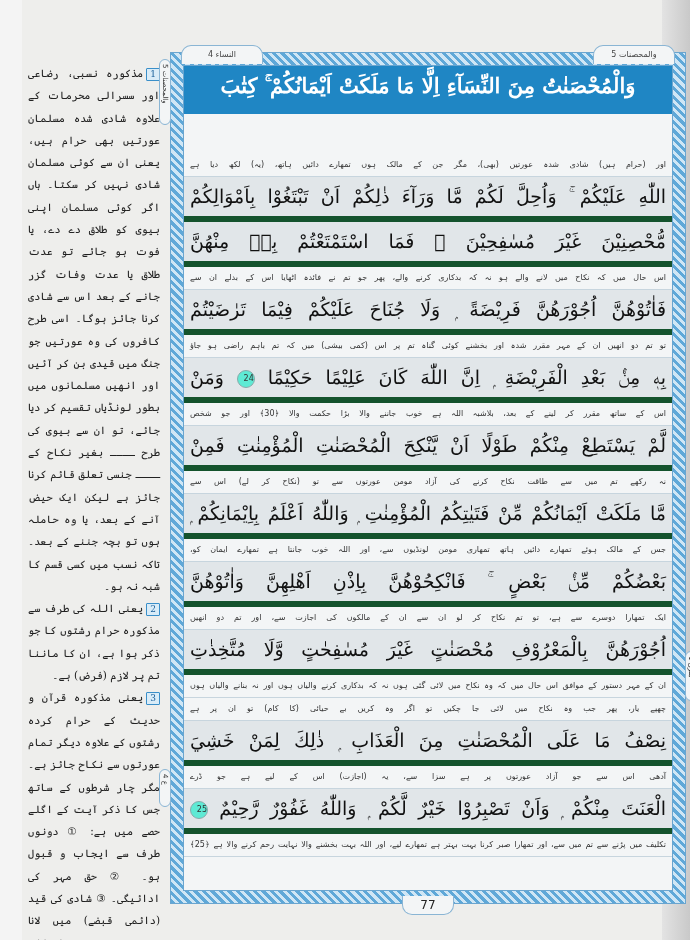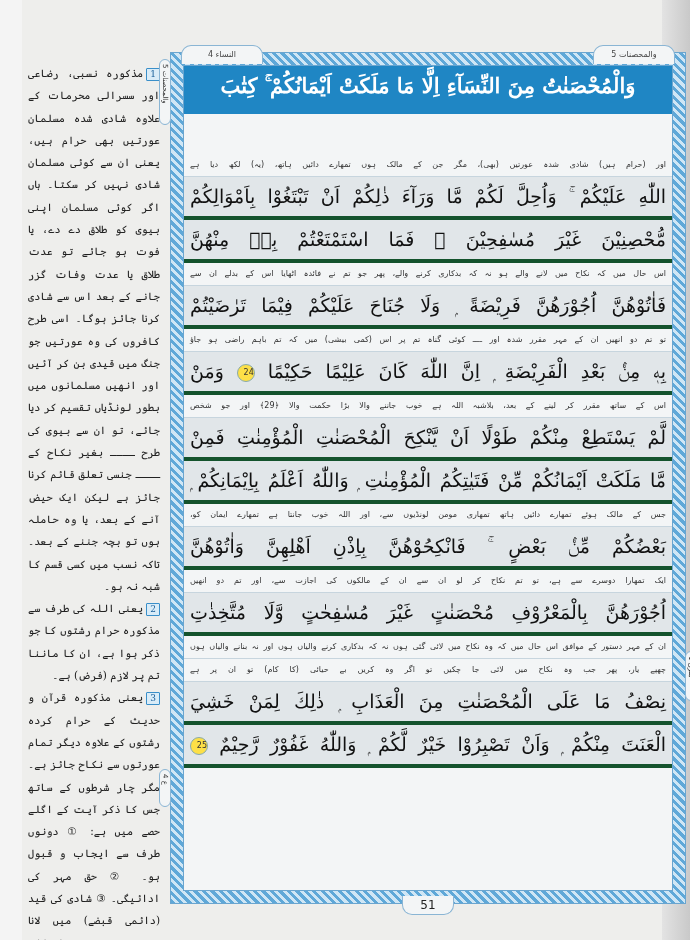--- a/index.html
+++ b/index.html
@@ -24,22 +24,22 @@
   .tab-left{left:10px;width:80px;}
   .tab-right{right:10px;width:80px;}
 
   .banner{position:absolute;left:0;right:0;top:0;height:48px;background:#1f86c4;color:#fff;direction:rtl;
     text-align:center;font-family:"DejaVu Serif",serif;font-size:21px;line-height:40px;font-weight:bold;white-space:nowrap;overflow:hidden;}
 
   .rows{position:absolute;left:0;right:0;top:40px;margin-top:48px;}
   .trans{height:22px;line-height:22px;direction:rtl;text-align:justify;text-align-last:justify;font-size:8px;color:#333;padding:0 6px;white-space:nowrap;overflow:hidden;
     background:#f3f5f6;border-bottom:1px solid #c7d5de;}
   .ayah{height:39px;line-height:39px;direction:rtl;text-align:justify;text-align-last:justify;font-family:"DejaVu Serif",serif;font-size:19px;color:#111;padding:0 6px;white-space:nowrap;overflow:hidden;
-    background:#e1e6e9;border-bottom:4px solid #14532d;}
-  .ayah-marker{display:inline-block;width:16px;height:16px;border:1px solid #8aa;border-radius:50%;font-size:8px;line-height:16px;text-align:center;background:#fde047;color:#333;vertical-align:middle;font-family:"DejaVu Sans",sans-serif;}
+    background:#e1e6e9;border-bottom:6px solid #14532d;}
+  .ayah-marker{display:inline-block;width:16px;height:16px;border:1px solid #8aa;border-radius:50%;font-size:8px;line-height:16px;text-align:center;background:#5eead4;color:#333;vertical-align:middle;font-family:"DejaVu Sans",sans-serif;}
 
   .side-label{position:absolute;font-size:7px;color:#333;writing-mode:vertical-rl;background:#f3f5f6;border:1px solid #8ab5d4;border-radius:8px;padding:4px 1px;}
   .side-left-top{left:-12px;top:6px;height:56px;}
   .side-right-bottom{right:-12px;top:598px;height:40px;}
   .side-left-bottom{left:-12px;top:716px;height:28px;}
 
   .page-number{position:absolute;left:50%;bottom:-12px;transform:translateX(-50%);width:50px;height:18px;background:#f3f5f6;border:1px solid #8ab5d4;border-top:none;border-radius:0 0 10px 10px;
     text-align:center;font-size:12px;line-height:18px;color:#222;}
 </style>
 </head>
@@ -63,37 +63,40 @@
   <div class="side-label side-left-bottom">ع 4</div>
 
   <div class="frame-inner">
     <div class="banner">وَالْمُحْصَنٰتُ مِنَ النِّسَآءِ اِلَّا مَا مَلَكَتْ اَيْمَانُكُمْ ۚ كِتٰبَ</div>
     <div class="rows">
       <div class="trans">اور (حرام ہیں) شادی شدہ عورتیں (بھی)، مگر جن کے مالک ہوں تمھارے دائیں ہاتھ، (یہ) لکھ دیا ہے</div>
       <div class="ayah">اللّٰهِ عَلَيْكُمْ ۚ وَاُحِلَّ لَكُمْ مَّا وَرَآءَ ذٰلِكُمْ اَنْ تَبْتَغُوْا بِاَمْوَالِكُمْ</div>
       <div class="ayah">مُّحْصِنِيْنَ غَيْرَ مُسٰفِحِيْنَ ۭ فَمَا اسْتَمْتَعْتُمْ بِهٖ مِنْهُنَّ</div>
       <div class="trans">اس حال میں کہ نکاح میں لانے والے ہو نہ کہ بدکاری کرنے والے، پھر جو تم نے فائدہ اٹھایا اس کے بدلے ان سے</div>
       <div class="ayah">فَاٰتُوْهُنَّ اُجُوْرَهُنَّ فَرِيْضَةً ۭ وَلَا جُنَاحَ عَلَيْكُمْ فِيْمَا تَرٰضَيْتُمْ</div>
-      <div class="trans">تو تم دو انھیں ان کے مہر مقرر شدہ اور ــــ کوئی گناہ تم پر اس (کمی بیشی) میں کہ تم باہم راضی ہو جاؤ</div>
+      <div class="trans">تو تم دو انھیں ان کے مہر مقرر شدہ اور بخشنے کوئی گناہ تم پر اس (کمی بیشی) میں کہ تم باہم راضی ہو جاؤ</div>
       <div class="ayah">
         <span>بِهٖ مِنْۢ بَعْدِ الْفَرِيْضَةِ ۭ اِنَّ اللّٰهَ كَانَ عَلِيْمًا حَكِيْمًا</span>
         <span class="ayah-marker">24</span>
         <span>وَمَنْ</span>
       </div>
-      <div class="trans">اس کے ساتھ مقرر کر لینے کے بعد، بلاشبہ اللہ ہے خوب جاننے والا بڑا حکمت والا ﴿29﴾ اور جو شخص</div>
+      <div class="trans">اس کے ساتھ مقرر کر لینے کے بعد، بلاشبہ اللہ ہے خوب جاننے والا بڑا حکمت والا ﴿30﴾ اور جو شخص</div>
       <div class="ayah">لَّمْ يَسْتَطِعْ مِنْكُمْ طَوْلًا اَنْ يَّنْكِحَ الْمُحْصَنٰتِ الْمُؤْمِنٰتِ فَمِنْ</div>
+      <div class="trans">نہ رکھے تم میں سے طاقت نکاح کرنے کی آزاد مومن عورتوں سے تو (نکاح کر لے) اس سے</div>
       <div class="ayah">مَّا مَلَكَتْ اَيْمَانُكُمْ مِّنْ فَتَيٰتِكُمُ الْمُؤْمِنٰتِ ۭ وَاللّٰهُ اَعْلَمُ بِاِيْمَانِكُمْ ۭ</div>
       <div class="trans">جس کے مالک ہوئے تمھارے دائیں ہاتھ تمھاری مومن لونڈیوں سے، اور اللہ خوب جانتا ہے تمھارے ایمان کو،</div>
       <div class="ayah">بَعْضُكُمْ مِّنْۢ بَعْضٍ ۚ فَانْكِحُوْهُنَّ بِاِذْنِ اَهْلِهِنَّ وَاٰتُوْهُنَّ</div>
       <div class="trans">ایک تمھارا دوسرے سے ہے، تو تم نکاح کر لو ان سے ان کے مالکوں کی اجازت سے، اور تم دو انھیں</div>
       <div class="ayah">اُجُوْرَهُنَّ بِالْمَعْرُوْفِ مُحْصَنٰتٍ غَيْرَ مُسٰفِحٰتٍ وَّلَا مُتَّخِذٰتِ</div>
       <div class="trans">ان کے مہر دستور کے موافق اس حال میں کہ وہ نکاح میں لائی گئی ہوں نہ کہ بدکاری کرنے والیاں ہوں اور نہ بنانے والیاں ہوں</div>
       <div class="trans">چھپے یار، پھر جب وہ نکاح میں لائی جا چکیں تو اگر وہ کریں بے حیائی (کا کام) تو ان پر ہے</div>
       <div class="ayah">نِصْفُ مَا عَلَى الْمُحْصَنٰتِ مِنَ الْعَذَابِ ۭ ذٰلِكَ لِمَنْ خَشِيَ</div>
+      <div class="trans">آدھی اس سے جو آزاد عورتوں پر ہے سزا سے، یہ (اجازت) اس کے لیے ہے جو ڈرے</div>
       <div class="ayah">
         <span>الْعَنَتَ مِنْكُمْ ۭ وَاَنْ تَصْبِرُوْا خَيْرٌ لَّكُمْ ۭ وَاللّٰهُ غَفُوْرٌ رَّحِيْمٌ</span>
         <span class="ayah-marker">25</span>
       </div>
+      <div class="trans">تکلیف میں پڑنے سے تم میں سے، اور تمھارا صبر کرنا بہت بہتر ہے تمھارے لیے، اور اللہ بہت بخشنے والا نہایت رحم کرنے والا ہے ﴿25﴾</div>
     </div>
   </div>
 
-  <div class="page-number">51</div>
+  <div class="page-number">77</div>
 </div>
 
 </body></html>

